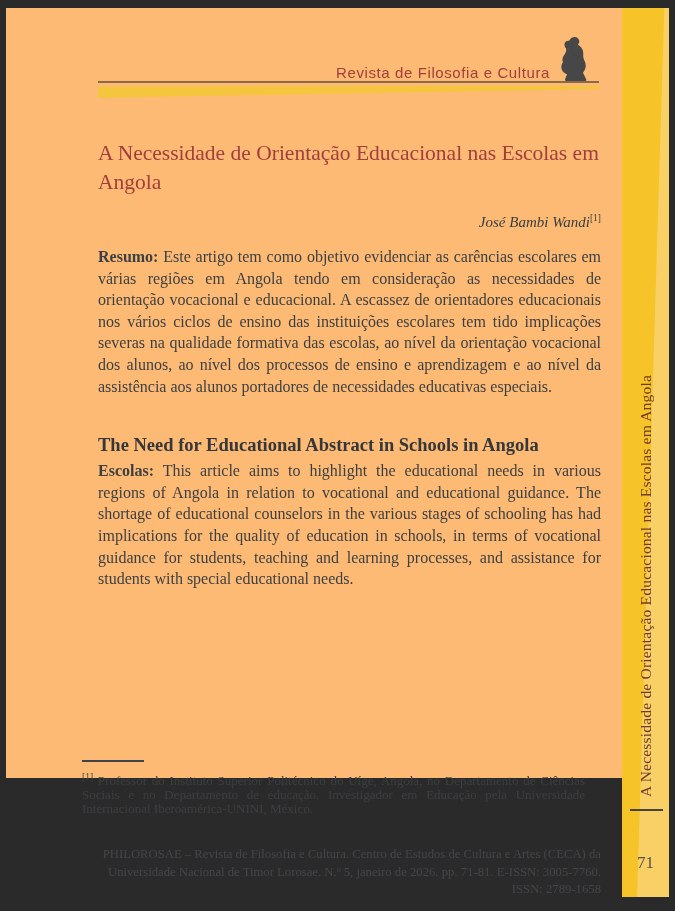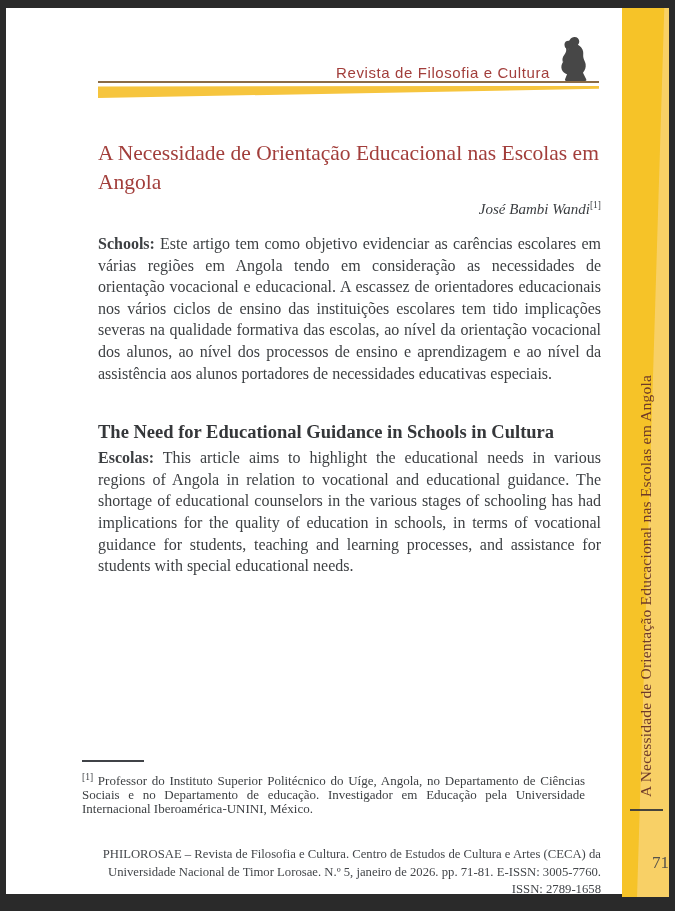--- a/index.html
+++ b/index.html
@@ -14,22 +14,22 @@
   }
   *{box-sizing:border-box;margin:0;padding:0;}
   html,body{width:675px;height:911px;}
   body{
     background:var(--frame);
     position:relative;
     font-family:"Liberation Serif","DejaVu Serif",serif;
     overflow:hidden;
   }
   .page{
-    position:absolute;left:6px;top:8px;width:663px;height:886px;
-    background:#ffffff;
+    position:absolute;left:6px;top:8px;width:663px;height:770px;
+    background:#fdba74;
   }
   
   .journal-name{
     position:absolute;top:56px;right:119px;
     font-family:"Liberation Sans","DejaVu Sans",sans-serif;
     font-size:15px;letter-spacing:.6px;color:var(--accent-red);
     white-space:nowrap;
   }
   .header-rule{
     position:absolute;top:73px;left:92px;width:501px;height:2px;
@@ -44,21 +44,21 @@
   
   .content{
     position:absolute;left:92px;top:131px;width:503px;
     color:var(--body-text);
   }
   .article-title{
     font-size:21.5px;line-height:29px;font-weight:400;
     color:var(--accent-red);
   }
   .author-line{
-    text-align:right;font-style:italic;font-size:15px;margin-top:3px;
+    text-align:right;font-style:italic;font-size:15px;margin-top:16px;
     color:#3a3d40;
   }
   .author-line sup{font-size:9.5px;font-style:normal;}
   .para{
     font-size:16px;line-height:21.6px;text-align:justify;margin-top:0;
   }
   .abstract-pt{margin-top:15px;}
   .bold{font-weight:700;}
   .section-en{margin-top:36px;}
   .en-title{
@@ -97,21 +97,21 @@
   .band-title{
     writing-mode:vertical-rl;transform:rotate(180deg);
     font-size:15.5px;color:var(--band-text);white-space:nowrap;
     letter-spacing:.2px;
   }
   .band-rule{
     position:absolute;left:8px;bottom:86px;width:33px;height:2px;
     background:#46433c;z-index:2;
   }
   .page-number{
-    position:absolute;left:0;right:0;bottom:24px;text-align:right;
+    position:absolute;left:0;right:0;bottom:24px;text-align:center;
     font-size:17px;color:#55524a;z-index:2;
   }
 </style>
 </head>
 <body>
 
 <div class="page">
 
   <div class="journal-name">Revista de Filosofia e Cultura</div>
   <div class="header-rule"></div>
@@ -127,26 +127,26 @@
       <path fill="#474747" d="M10 10c2 2.5 1 6-1 8.5-1.6 2-2.3 4.5-1.4 7l4.9-1.5 1-12z"></path>
     </svg>
   </div>
 
   <div class="content">
     <h1 class="article-title">A Necessidade de Orientação Educacional nas Escolas em Angola</h1>
 
     <div class="author-line"><span>José Bambi Wandi</span><sup>[1]</sup></div>
 
     <p class="para abstract-pt">
-      <span class="bold">Schools:</span>
+      <span class="bold">Resumo:</span>
       <span>Este artigo tem como objetivo evidenciar as carências escolares em várias regiões em Angola tendo em consideração as necessidades de orientação vocacional e educacional. A escassez de orientadores educacionais nos vários ciclos de ensino das instituições escolares tem tido implicações severas na qualidade formativa das escolas, ao nível da orientação vocacional dos alunos, ao nível dos processos de ensino e aprendizagem e ao nível da assistência aos alunos portadores de necessidades educativas especiais.</span>
     </p>
 
     <div class="section-en">
-      <h2 class="en-title">The Need for Educational Guidance in Schools in Cultura</h2>
+      <h2 class="en-title">The Need for Educational Abstract in Schools in Angola</h2>
       <p class="para">
         <span class="bold">Escolas:</span>
         <span>This article aims to highlight the educational needs in various regions of Angola in relation to vocational and educational guidance. The shortage of educational counselors in the various stages of schooling has had implications for the quality of education in schools, in terms of vocational guidance for students, teaching and learning processes, and assistance for students with special educational needs.</span>
       </p>
     </div>
   </div>
 
   <div class="footnote">
     <div class="footnote-rule"></div>
     <sup>[1]</sup>

